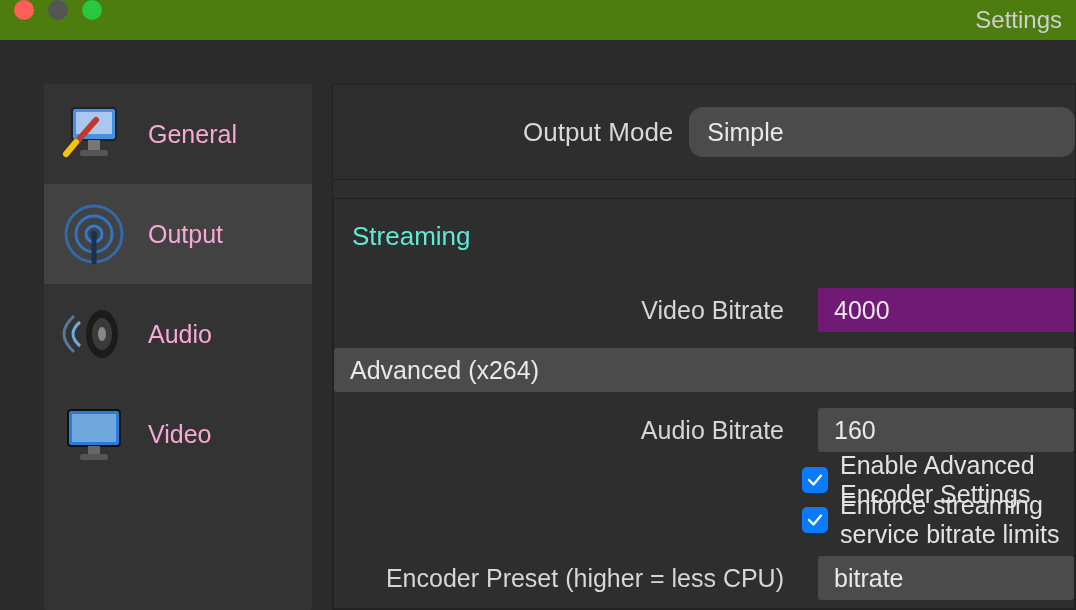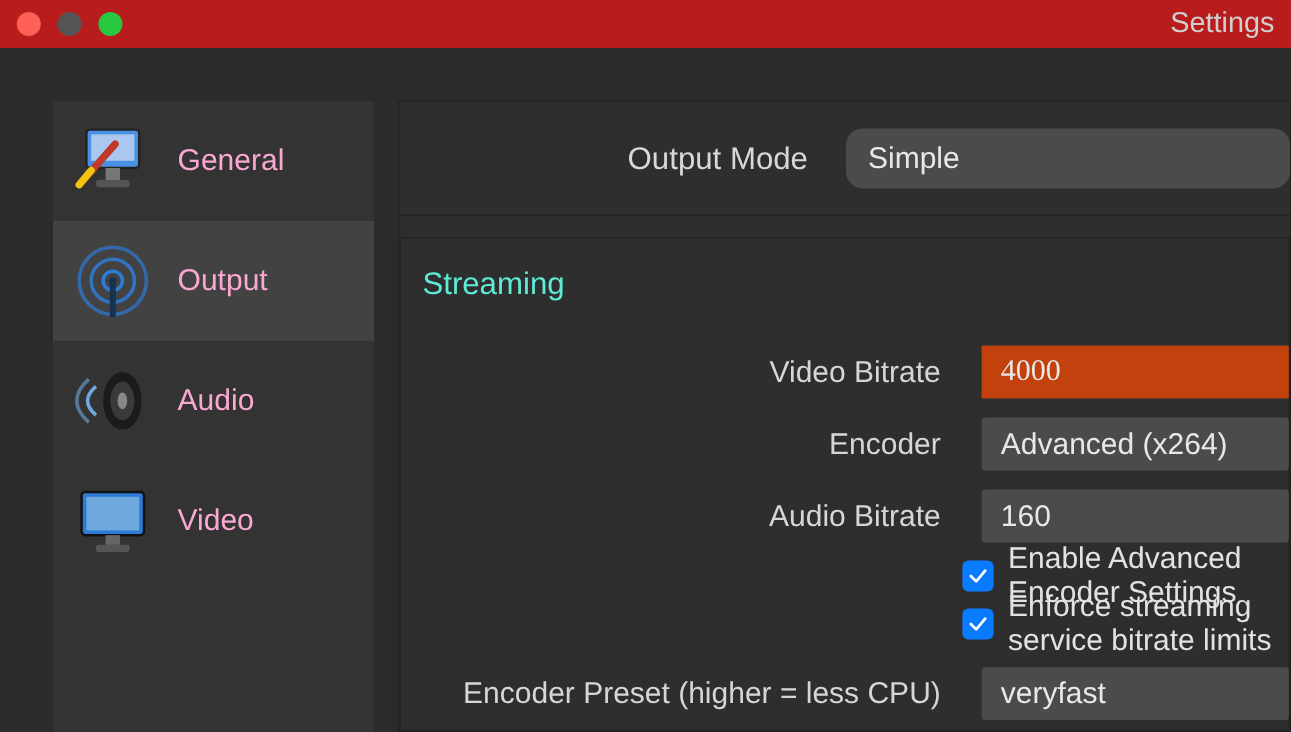--- a/index.html
+++ b/index.html
@@ -7,23 +7,23 @@
     width: 1076px; height: 610px;
     background: #2b2b2b;
     font-family: -apple-system, "Helvetica Neue", Arial, sans-serif;
     color: #d8d8d8;
     overflow: hidden;
   }
 
   
   .titlebar {
     height: 40px;
-    background: #b91c1c;
+    background: #4d7c0f;
     display: flex;
-    align-items: center;
+    align-items: flex-start;
     padding: 0 14px;
     position: relative;
   }
   .traffic {
     display: flex; gap: 14px;
     align-items: center;
   }
   .dot { width: 20px; height: 20px; border-radius: 50%; }
   .dot.red { background: #fe5f57; }
   .dot.gray { background: #555; }
@@ -70,21 +70,21 @@
     flex: 1;
     background: #2e2e2e;
     border: 1px solid #222;
     display: flex; flex-direction: column;
     overflow: hidden;
   }
 
   .toprow {
     height: 130px;
     display:flex; align-items:center;
-    gap: 32px;
+    gap: 16px;
     padding-left: 190px;
     border-bottom: 1px solid #222;
     background:#2e2e2e;
   }
   .toprow .label { font-size: 26px; color:#d8d8d8; }
   .select {
     flex:1;
     height: 50px;
     background: #4b4b4b;
     border-radius: 14px;
@@ -118,21 +118,21 @@
   }
   .row .lab.long { width: 450px; }
   .ctrl {
     flex:1;
     height: 44px;
     display:flex; align-items:center;
     padding: 0 16px;
     font-size: 25px;
     color:#e8e8e8;
   }
-  .ctrl.input { background:#c2410c;font-family:Liberation Serif, serif; }
+  .ctrl.input { background:#701a75; }
   .ctrl.select { background:#4b4b4b; border-radius:3px; }
 
   .checkrow {
     display:flex; align-items:center;
     height: 40px;
     gap: 12px;
     padding-left: 468px;
     font-size: 25px;
     color:#e2e2e2;
   }
@@ -231,21 +231,20 @@
       <div class="panel-title">Streaming</div>
 
       <div class="row">
         <div class="lab">Video Bitrate</div>
         <div class="ctrl input">
           <span>4000</span>
         </div>
       </div>
 
       <div class="row">
-        <div class="lab">Encoder</div>
         <div class="ctrl select">
           <span>Advanced (x264)</span>
         </div>
       </div>
 
       <div class="row">
         <div class="lab">Audio Bitrate</div>
         <div class="ctrl select">
           <span>160</span>
         </div>
@@ -265,21 +264,21 @@
           <svg viewBox="0 0 24 24">
               <path d="M4 12 L10 18 L20 6" fill="none" stroke="#fff" stroke-width="3" stroke-linecap="round" stroke-linejoin="round"></path>
             </svg>
         </div>
         <span>Enforce streaming service bitrate limits</span>
       </div>
 
       <div class="row" style="margin-top:8px;">
         <div class="lab long">Encoder Preset (higher = less CPU)</div>
         <div class="ctrl select">
-          <span>veryfast</span>
+          <span>bitrate</span>
         </div>
       </div>
 
     </div>
 
   </div>
 
 </div>
 
 </body></html>

